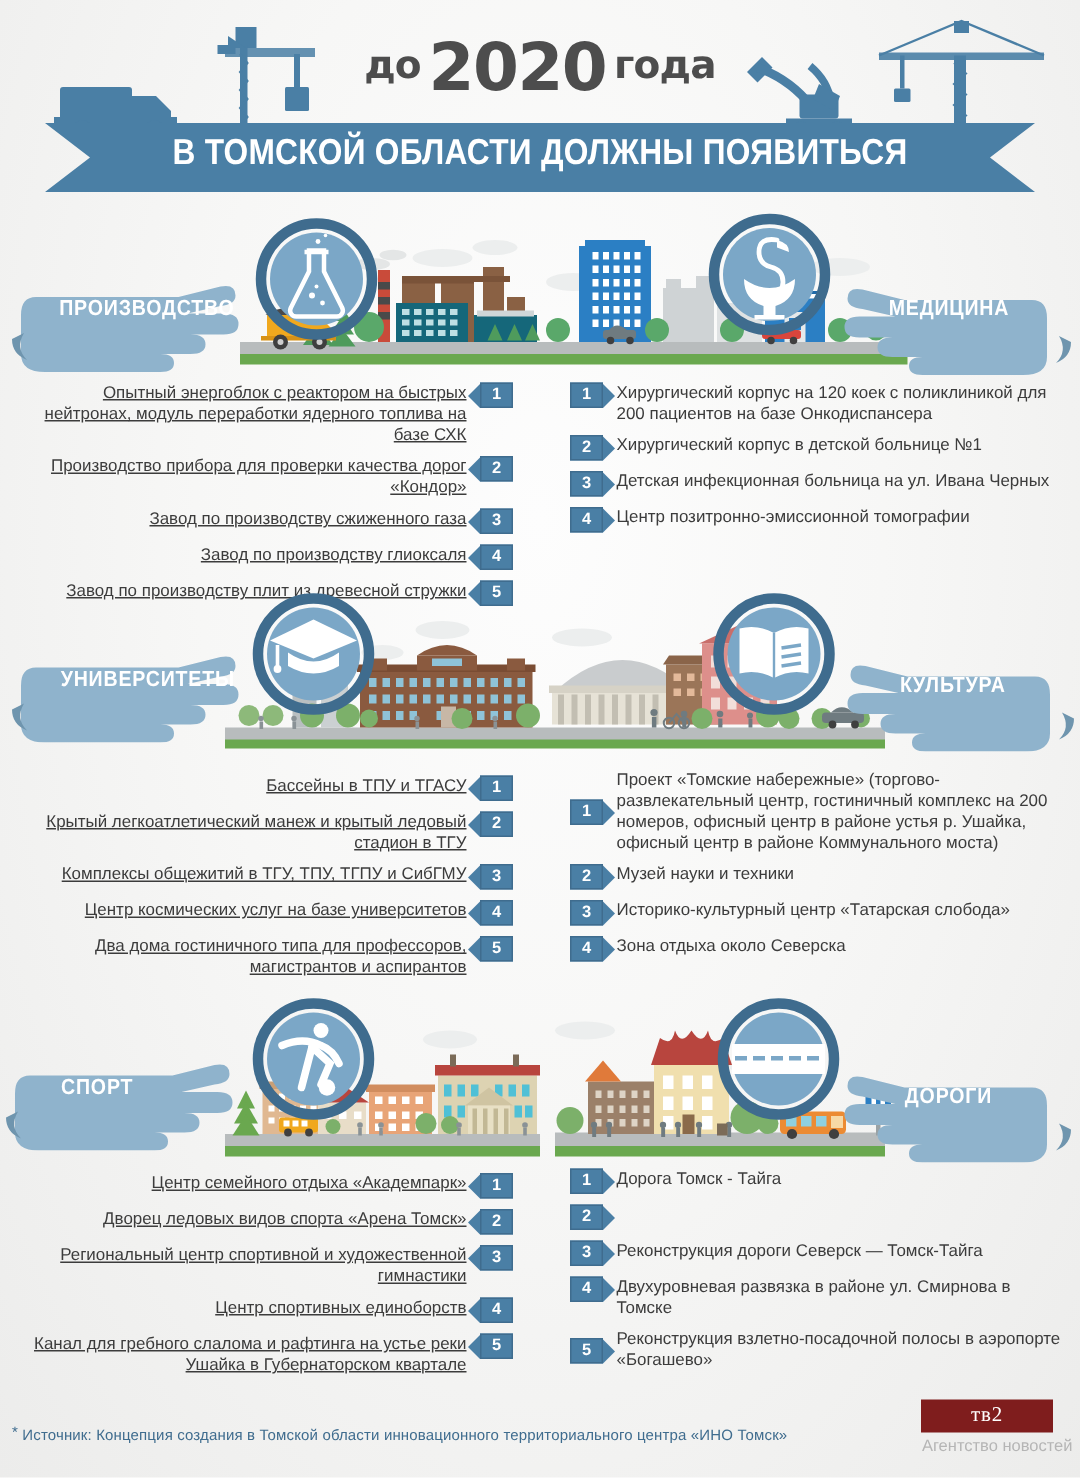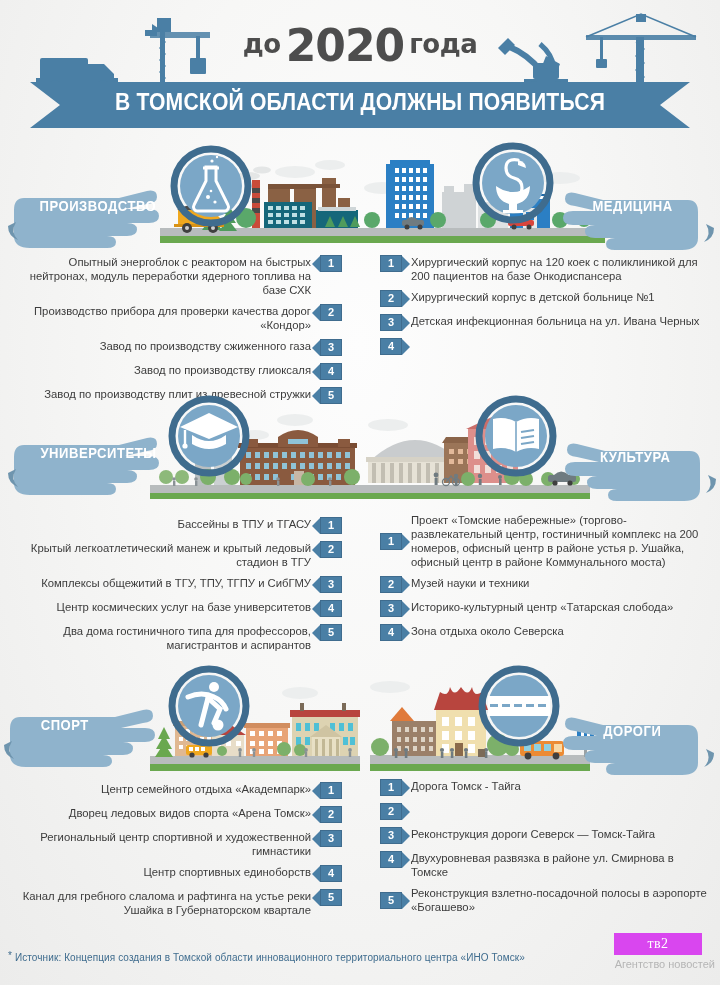--- a/index.html
+++ b/index.html
@@ -61,21 +61,21 @@
   
   .list { padding: 0; list-style: none; }
   .item { display: flex; margin-bottom: 7px; align-items: flex-start; }
   .item .txt {
     font-size: 11.3px;
     line-height: 14px;
     color: #3c3c3c;
     font-family: "Liberation Sans", sans-serif;
   }
   .list-left .item { justify-content: flex-end; }
-  .list-left .txt { text-align: right; }
+  .list-left .txt { text-align: right; text-decoration: underline; }
   .list-right .txt { text-align: left; }
 
   .badge {
     flex: 0 0 auto;
     width: 22px; height: 17px;
     background: #4a7fa5;
     color: #fff;
     font-size: 11px;
     font-weight: bold;
     display: flex;
@@ -111,21 +111,21 @@
   .source {
     position: absolute; left: 8px; top: 25px;
     font-size: 10px;
     color: #3f6c8e;
     letter-spacing: 0.1px;
   }
   .source .star { vertical-align: 2px; }
   .logo-box {
     position: absolute; right: 18px; top: 8px;
     width: 88px; height: 22px;
-    background: #d946ef;
+    background: #7f1d1d;
     display: flex; align-items: center; justify-content: center;
   }
   .logo-box .logo-text {
     font-family: "Liberation Serif", serif;
     color: #ffffff;
     font-size: 14px;
     letter-spacing: 0.5px;
   }
   .logo-sub {
     position: absolute; right: 5px; top: 33px;
@@ -417,20 +417,21 @@
       <li class="item">
         <span class="badge">
             <span class="num">3</span>
           </span>
         <span class="txt">Детская инфекционная больница на ул. Ивана Черных</span>
       </li>
       <li class="item">
         <span class="badge">
             <span class="num">4</span>
           </span>
+        <span class="txt">Центр позитронно-эмиссионной томографии</span>
       </li>
     </ul>
   </div>
 </div>
 
 <div class="row" style="height:270px;">
 
   <div class="panel left">
     <div class="scene">
       <svg width="360" height="110" viewBox="0 0 360 110">

